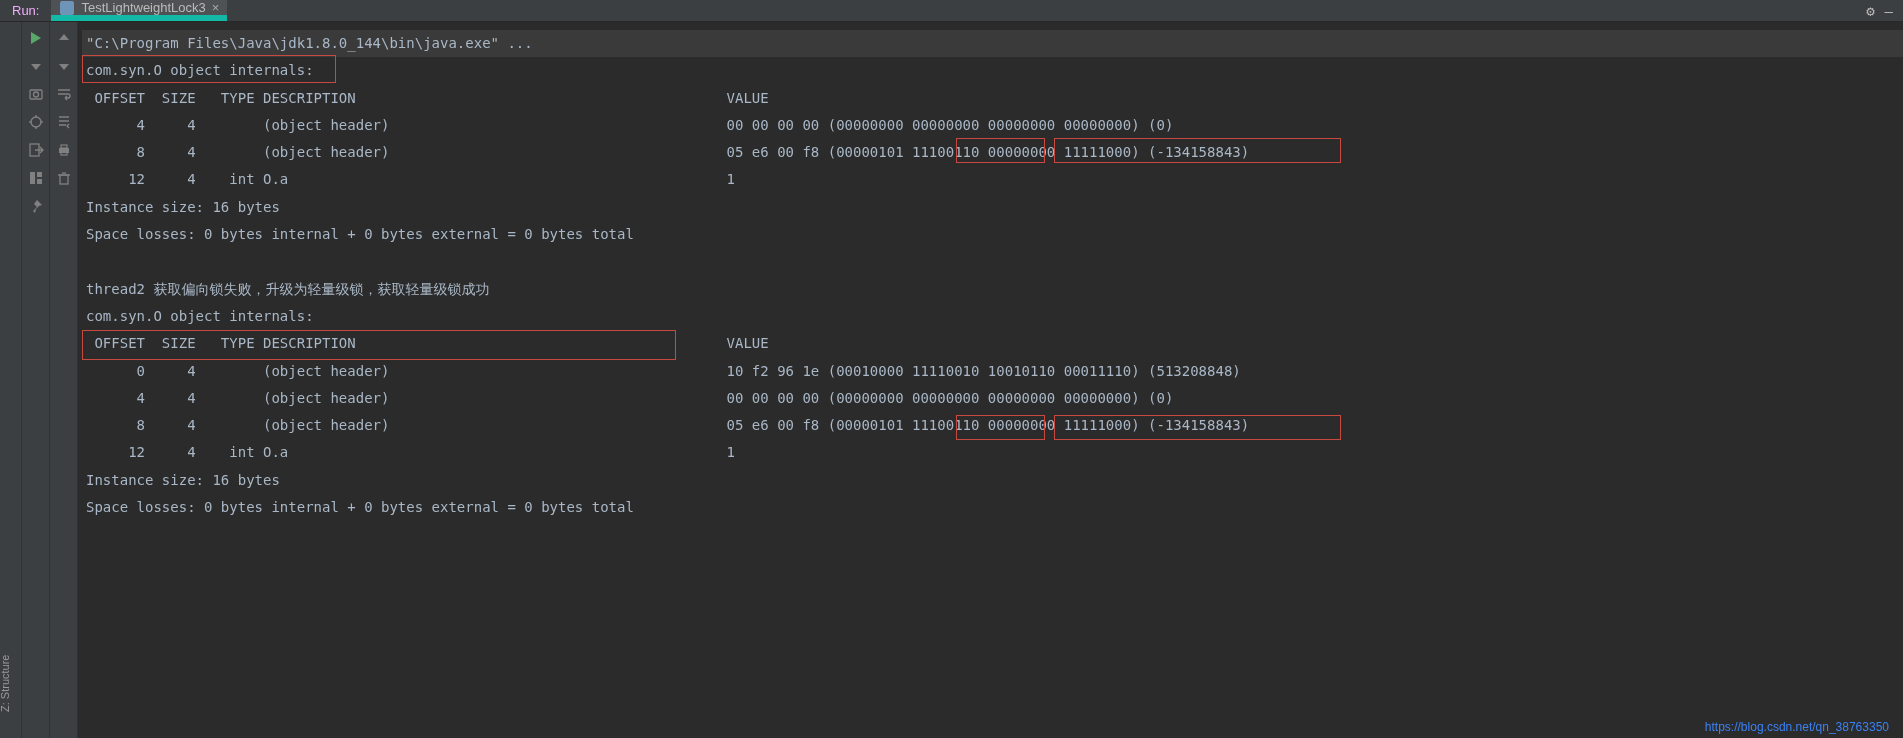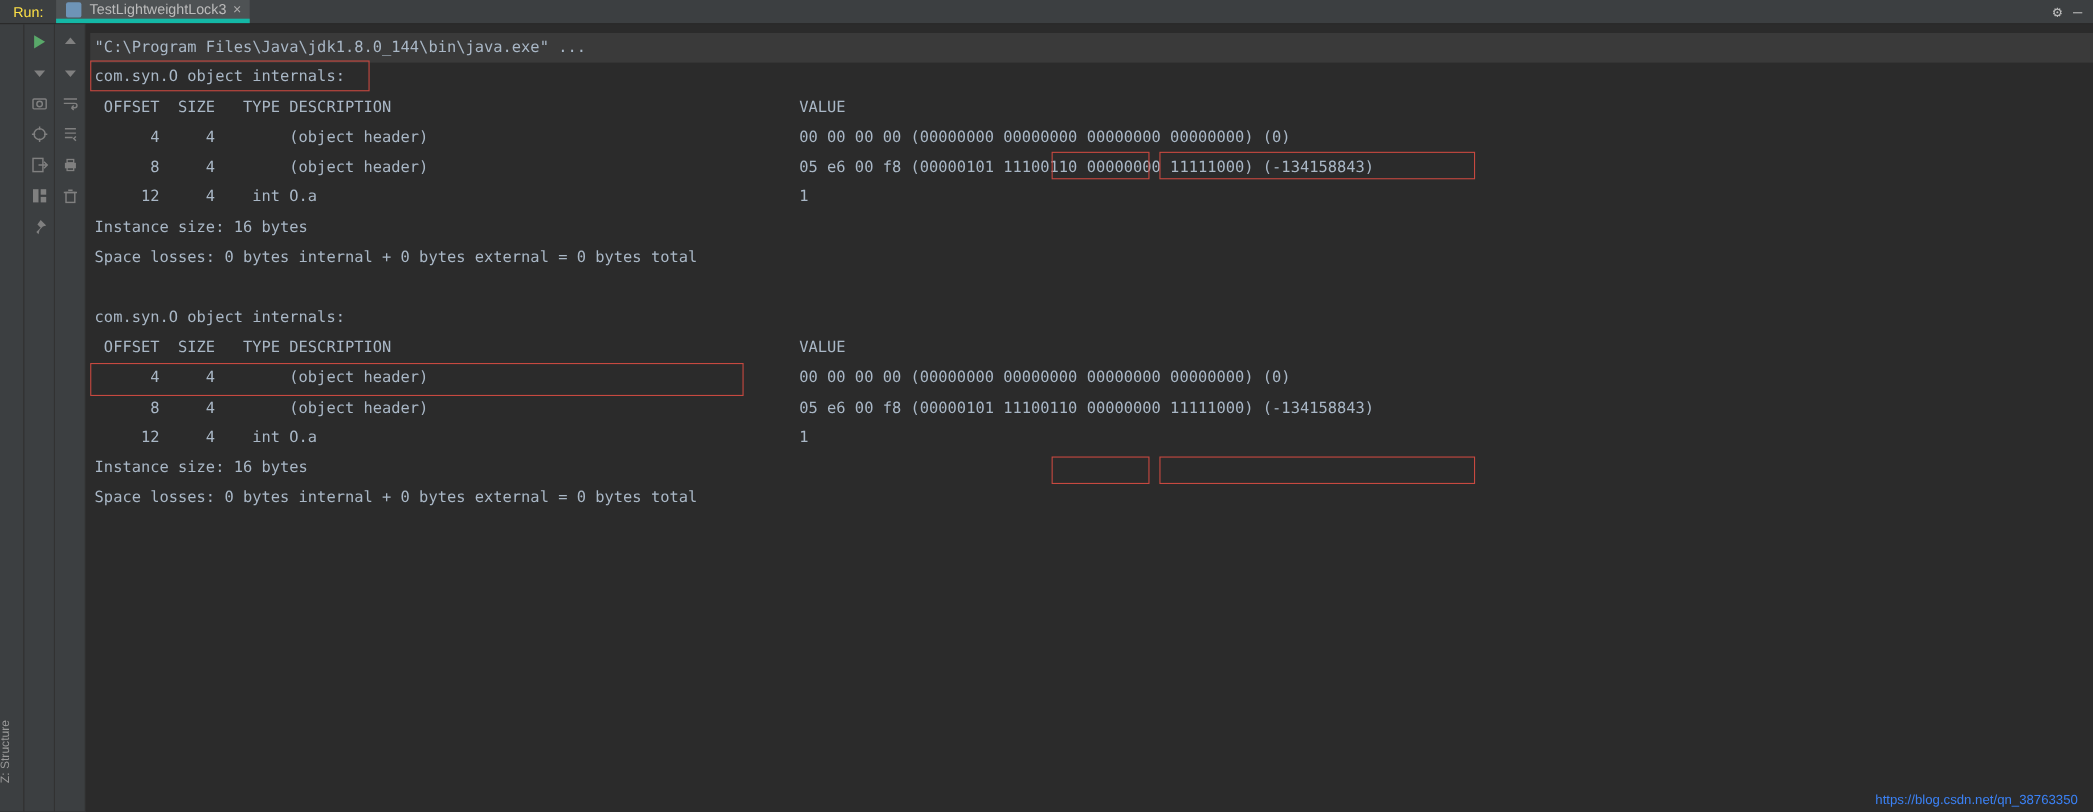--- a/index.html
+++ b/index.html
@@ -14,33 +14,33 @@
 }
 .top-bar {
   display: flex;
   align-items: center;
   background: #3c3f41;
   border-bottom: 1px solid #282828;
   height: 22px;
 }
 .run-label {
   padding: 0 12px;
-  color: #fde047;
+  color: #f0abfc;
   font-size: 13px;
   font-family: "Segoe UI", sans-serif;
   text-align: center;
 }
 .tab {
   display: inline-flex;
   align-items: center;
   gap: 6px;
   padding: 0 8px;
   height: 100%;
   background: #4e5254;
-  border-bottom: 4px solid #14b8a6;
+  border-bottom: 6px solid #14b8a6;
   font-size: 13px;
   font-family: "Segoe UI", sans-serif;
   color: #bbb;
 }
 .tab-close { color: #aaa; cursor: pointer; }
 .right-controls {
   margin-left: auto;
   display: flex;
   gap: 10px;
   padding-right: 10px;
@@ -201,22 +201,24 @@
   <div class="console">
     <div class="line" style="background:#3a3a3a;">"C:\Program Files\Java\jdk1.8.0_144\bin\java.exe" ...</div>
     <div class="line">com.syn.O object internals:</div>
     <div class="line"> OFFSET  SIZE   TYPE DESCRIPTION                                            VALUE</div>
     <div class="line">      4     4        (object header)                                        00 00 00 00 (00000000 00000000 00000000 00000000) (0)</div>
     <div class="line">      8     4        (object header)                                        05 e6 00 f8 (00000101 11100110 00000000 11111000) (-134158843)</div>
     <div class="line">     12     4    int O.a                                                    1</div>
     <div class="line">Instance size: 16 bytes</div>
     <div class="line">Space losses: 0 bytes internal + 0 bytes external = 0 bytes total</div>
     <div class="line"> </div>
+    <div class="line">thread2 获取偏向锁失败，升级为轻量级锁，获取轻量级锁成功</div>
     <div class="line">com.syn.O object internals:</div>
     <div class="line"> OFFSET  SIZE   TYPE DESCRIPTION                                            VALUE</div>
+    <div class="line">      0     4        (object header)                                        10 f2 96 1e (00010000 11110010 10010110 00011110) (513208848)</div>
     <div class="line">      4     4        (object header)                                        00 00 00 00 (00000000 00000000 00000000 00000000) (0)</div>
     <div class="line">      8     4        (object header)                                        05 e6 00 f8 (00000101 11100110 00000000 11111000) (-134158843)</div>
     <div class="line">     12     4    int O.a                                                    1</div>
     <div class="line">Instance size: 16 bytes</div>
     <div class="line">Space losses: 0 bytes internal + 0 bytes external = 0 bytes total</div>
 
     <div class="highlight-box" style="left:4px; top:33px; width:254px; height:28px;"></div>
     <div class="highlight-box" style="left:878px; top:116px; width:89px; height:25px;"></div>
     <div class="highlight-box" style="left:976px; top:116px; width:287px; height:25px;"></div>
     <div class="highlight-box" style="left:4px; top:308px; width:594px; height:30px;"></div>

